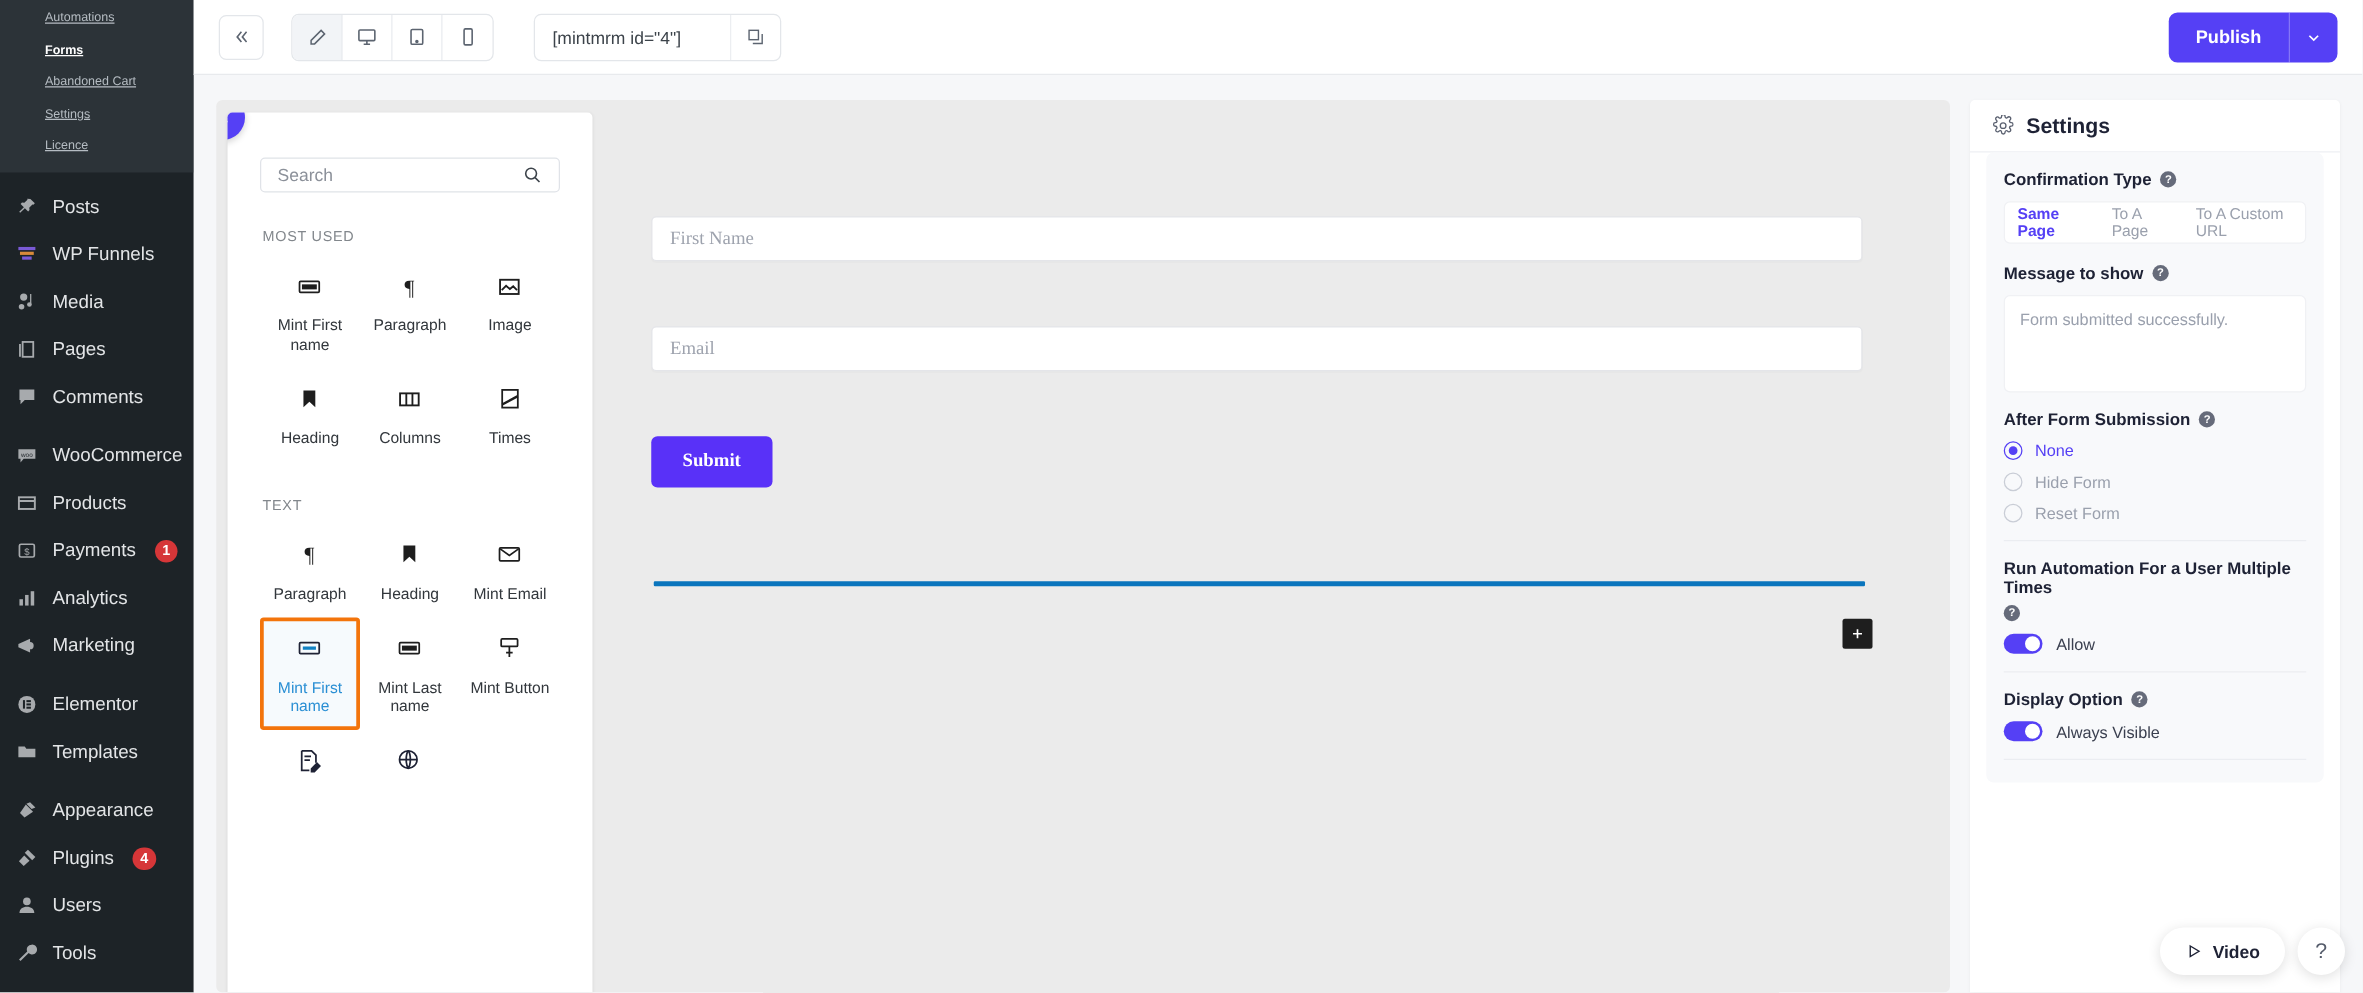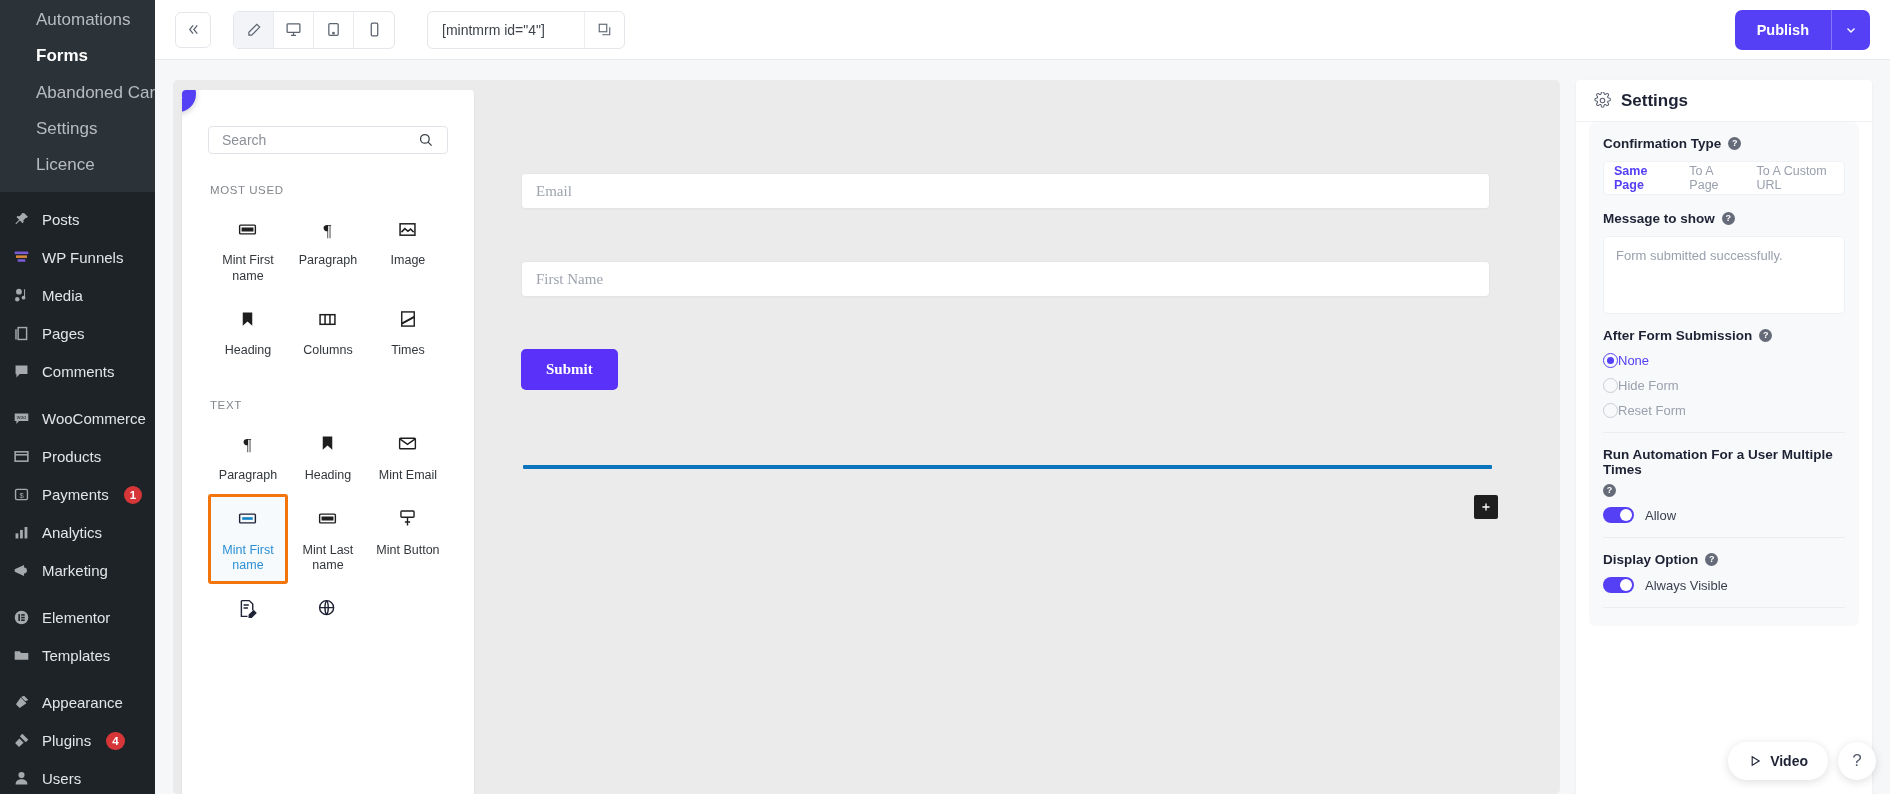--- a/index.html
+++ b/index.html
@@ -12,22 +12,22 @@
   .app { position: relative; width: 1890px; height: 794px; display: flex; }
 
   
   .wp-sidebar {
     width: 155px; height: 794px; flex: 0 0 155px;
     background: #1d2327; color: #c3c4c7;
     font-size: 15px; overflow: hidden; position: relative;
   }
   .wp-submenu { background: #2c3338; padding: 2px 0 8px 0; }
   .wp-sub-item {
-    padding: 5px 0 5px 36px; font-size: 17px; color: #b5bcc2;
-    line-height: 1.55; white-space: nowrap; cursor: pointer;
+    padding: 5px 0 5px 36px; font-size: 10px; color: #b5bcc2;
+    line-height: 1.55; white-space: nowrap; cursor: pointer; text-decoration: underline;
   }
   .wp-sub-item.current { color: #fff; font-weight: bold; }
   .wp-sep { height: 9px; }
   .wp-item {
     display: flex; align-items: center; gap: 10px;
     padding: 8px 0 8px 10px; color: #e3e5e7; font-size: 15px;
     white-space: nowrap; cursor: pointer; line-height: 1.3;
   }
   .wp-item .ic {
     width: 22px; height: 22px; flex: 0 0 22px;
@@ -212,21 +212,21 @@
     border: 1px solid #f0f1f4; margin-bottom: 16px;
   }
   .seg-ctl span { font-size: 12.5px; color: #9aa0ad; cursor: pointer; }
   .seg-ctl span.on { color: #5540f5; font-weight: bold; }
   .msg-area {
     background: #fff; border: 1px solid #f0f1f4; border-radius: 5px;
     height: 78px; padding: 11px 12px; font-size: 13px; color: #9aa0ad;
     margin-bottom: 14px;
   }
   .radio-row {
-    display: flex; align-items: flex-start; margin-bottom: 10px; cursor: pointer;
+    display: flex; align-items: flex-start; gap: 10px; margin-bottom: 10px; cursor: pointer;
   }
   .radio {
     width: 15px; height: 15px; border-radius: 50%; border: 1.6px solid #c9cdd6;
     flex: 0 0 15px; display: flex; align-items: center; justify-content: center;
   }
   .radio.on { border-color: #5540f5; }
   .radio.on::after {
     content: ""; width: 7px; height: 7px; border-radius: 50%; background: #5540f5;
   }
   .radio-row .rl { font-size: 13px; color: #9aa0ad; }
@@ -639,24 +639,24 @@
                     </svg>
                   </span>
                 <span class="b-lb"></span>
               </div>
             </div>
           </div>
         </aside>
 
         <div class="form-preview">
           <div class="fld">
-            <span>Email</span>
+            <span>First Name</span>
           </div>
           <div class="fld">
-            <span>First Name</span>
+            <span>Email</span>
           </div>
           <div class="submit-btn">Submit</div>
 
           <div class="insert-line"></div>
           <div class="add-block-btn">
             <svg width="12" height="12" viewBox="0 0 20 20" fill="none" stroke="currentColor" stroke-width="2.2">
                 <path d="M10 4v12M4 10h12"></path>
               </svg>
           </div>
         </div>

